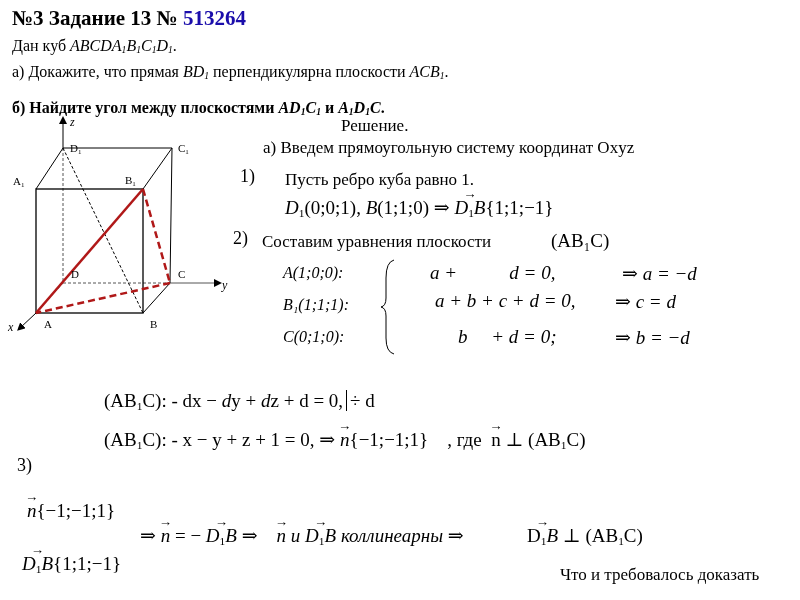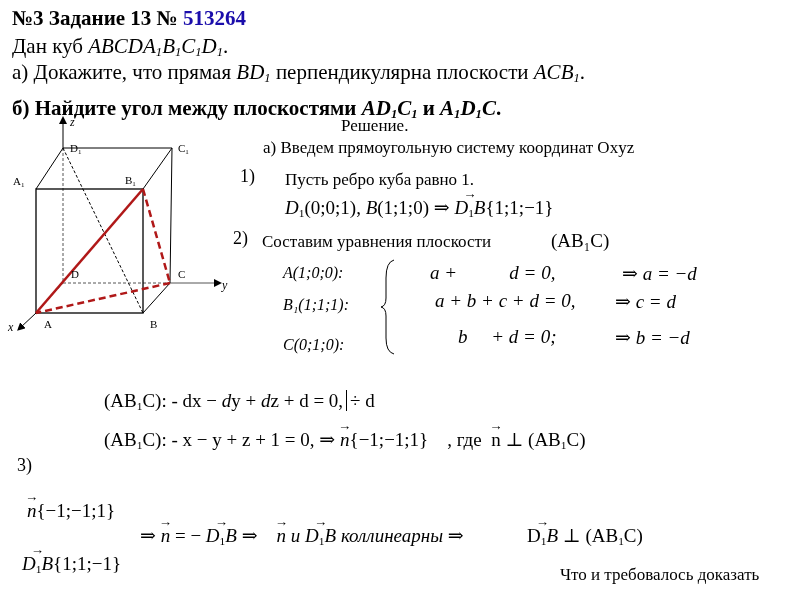--- a/index.html
+++ b/index.html
@@ -1,21 +1,21 @@
 <!DOCTYPE html>
 <html><head>
 <meta charset="utf-8">
 <style>
   html, body { margin:0; padding:0; }
   body { width:800px; height:600px; background:#ffffff; position:relative; overflow:hidden;
          font-family:"Liberation Serif", "DejaVu Serif", serif; color:#000; }
   .abs { position:absolute; white-space:nowrap; }
   .title { left:12px; top:6px; font-size:21px; font-weight:bold; }
   .title a { color:#1a0dab; }
-  .line { left:12px; font-size:21px; line-height:24px; }
+  .line { left:12px; font-size:16px; line-height:24px; }
   i { font-style:italic; }
   sub { font-size:0.6em; vertical-align:-0.25em; }
   .sm { font-size:16px; }
   .md { font-size:17px;text-align:center; }
   .eq { font-size:19px; }
   .vec { position:relative; display:inline-block; }
   .vec::before { content:"\2192"; position:absolute; left:50%; top:-0.85em; transform:translateX(-50%); font-size:0.7em; font-style:normal; }
   svg text { font-family:"Liberation Serif", serif; }
 </style>
 </head>
@@ -76,21 +76,21 @@
 <div class="abs md" style="left:240px;top:166px;font-size:18px;">1)</div>
 <div class="abs md" style="left:285px;top:170px;">Пусть ребро куба равно 1.</div>
 <div class="abs eq" style="left:285px;top:196px;"><i>D</i><sub>1</sub>(0;0;1), <i>B</i>(1;1;0) ⇒ <span class="vec"><i>D</i><sub>1</sub><i>B</i></span>{1;1;−1}</div>
 
 <div class="abs md" style="left:233px;top:228px;font-size:18px;">2)</div>
 <div class="abs md" style="left:262px;top:232px;">Составим уравнения плоскости</div>
 <div class="abs eq" style="left:551px;top:230px;">(AB₁C)</div>
 
 <div class="abs sm" style="left:283px;top:264px;font-style:italic;">A(1;0;0):</div>
 <div class="abs sm" style="left:283px;top:296px;font-style:italic;">B₁(1;1;1):</div>
-<div class="abs sm" style="left:283px;top:336px;font-style:italic;">C(0;1;0):</div>
+<div class="abs sm" style="left:283px;top:328px;font-style:italic;">C(0;1;0):</div>
 
 <svg class="abs" style="left:380px;top:258px;" width="20" height="98">
   <path d="M14,2 Q6,4 6,20 L6,40 Q6,48 1,49 Q6,50 6,58 L6,80 Q6,94 14,96" fill="none" stroke="#000" stroke-width="1"></path>
 </svg>
 
 <div class="abs eq" style="left:430px;top:262px;font-style:italic;">a +&nbsp;&nbsp;&nbsp;&nbsp;&nbsp;&nbsp;&nbsp;&nbsp;&nbsp;&nbsp; d = 0,</div>
 <div class="abs eq" style="left:435px;top:290px;font-style:italic;">a + b + c + d = 0,</div>
 <div class="abs eq" style="left:458px;top:326px;font-style:italic;">b&nbsp;&nbsp;&nbsp;&nbsp; + d = 0;</div>
 
 <div class="abs eq" style="left:622px;top:262px;font-style:italic;">⇒ a = −d</div>

